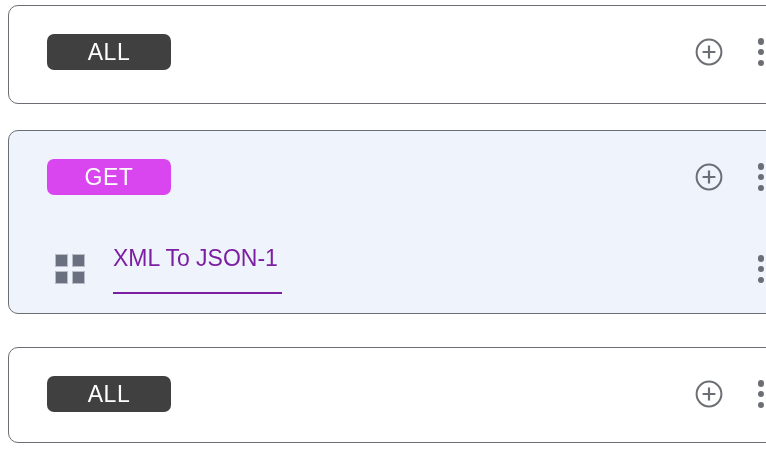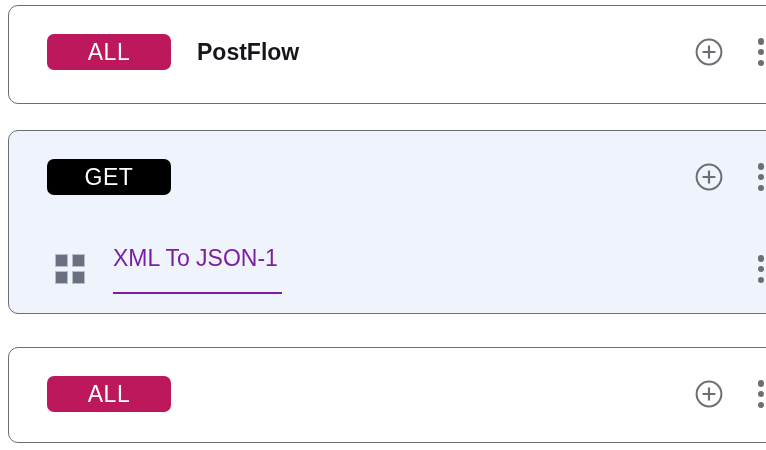--- a/index.html
+++ b/index.html
@@ -68,22 +68,22 @@
     display: flex;
     align-items: center;
     justify-content: center;
     color: #ffffff;
     font-size: 23px;
     font-weight: 400;
     letter-spacing: 0.5px;
     font-family: "Liberation Sans", sans-serif;
     flex: 0 0 auto;
   }
-  .badge-all { background: #be185d; }
-  .badge-get { background: #000000; }
+  .badge-all { background: #404040; }
+  .badge-get { background: #d946ef; }
 
   
   .flow-title {
     margin-left: 26px;
     font-size: 23px;
     font-weight: bold;
     color: #14161a;
     white-space: nowrap;
   }
 
@@ -178,21 +178,20 @@
 </style>
 </head>
 <body>
 
 <div id="flow-list">
 
   <div class="flow-card card-postflow">
     <div class="flow-row">
       <div class="row-main">
         <div class="method-badge badge-all">ALL</div>
-        <div class="flow-title">PostFlow</div>
       </div>
       <div class="row-actions">
         <div class="icon-btn">
           <svg class="plus-circle" viewBox="0 0 28 28">
             <circle cx="14" cy="14" r="12.4" fill="none" stroke="#6b6e73" stroke-width="2"></circle>
             <path d="M14 7.6 V20.4 M7.6 14 H20.4" stroke="#6b6e73" stroke-width="2.2" stroke-linecap="butt"></path>
           </svg>
         </div>
         <div class="icon-btn">
           <span class="kebab">

